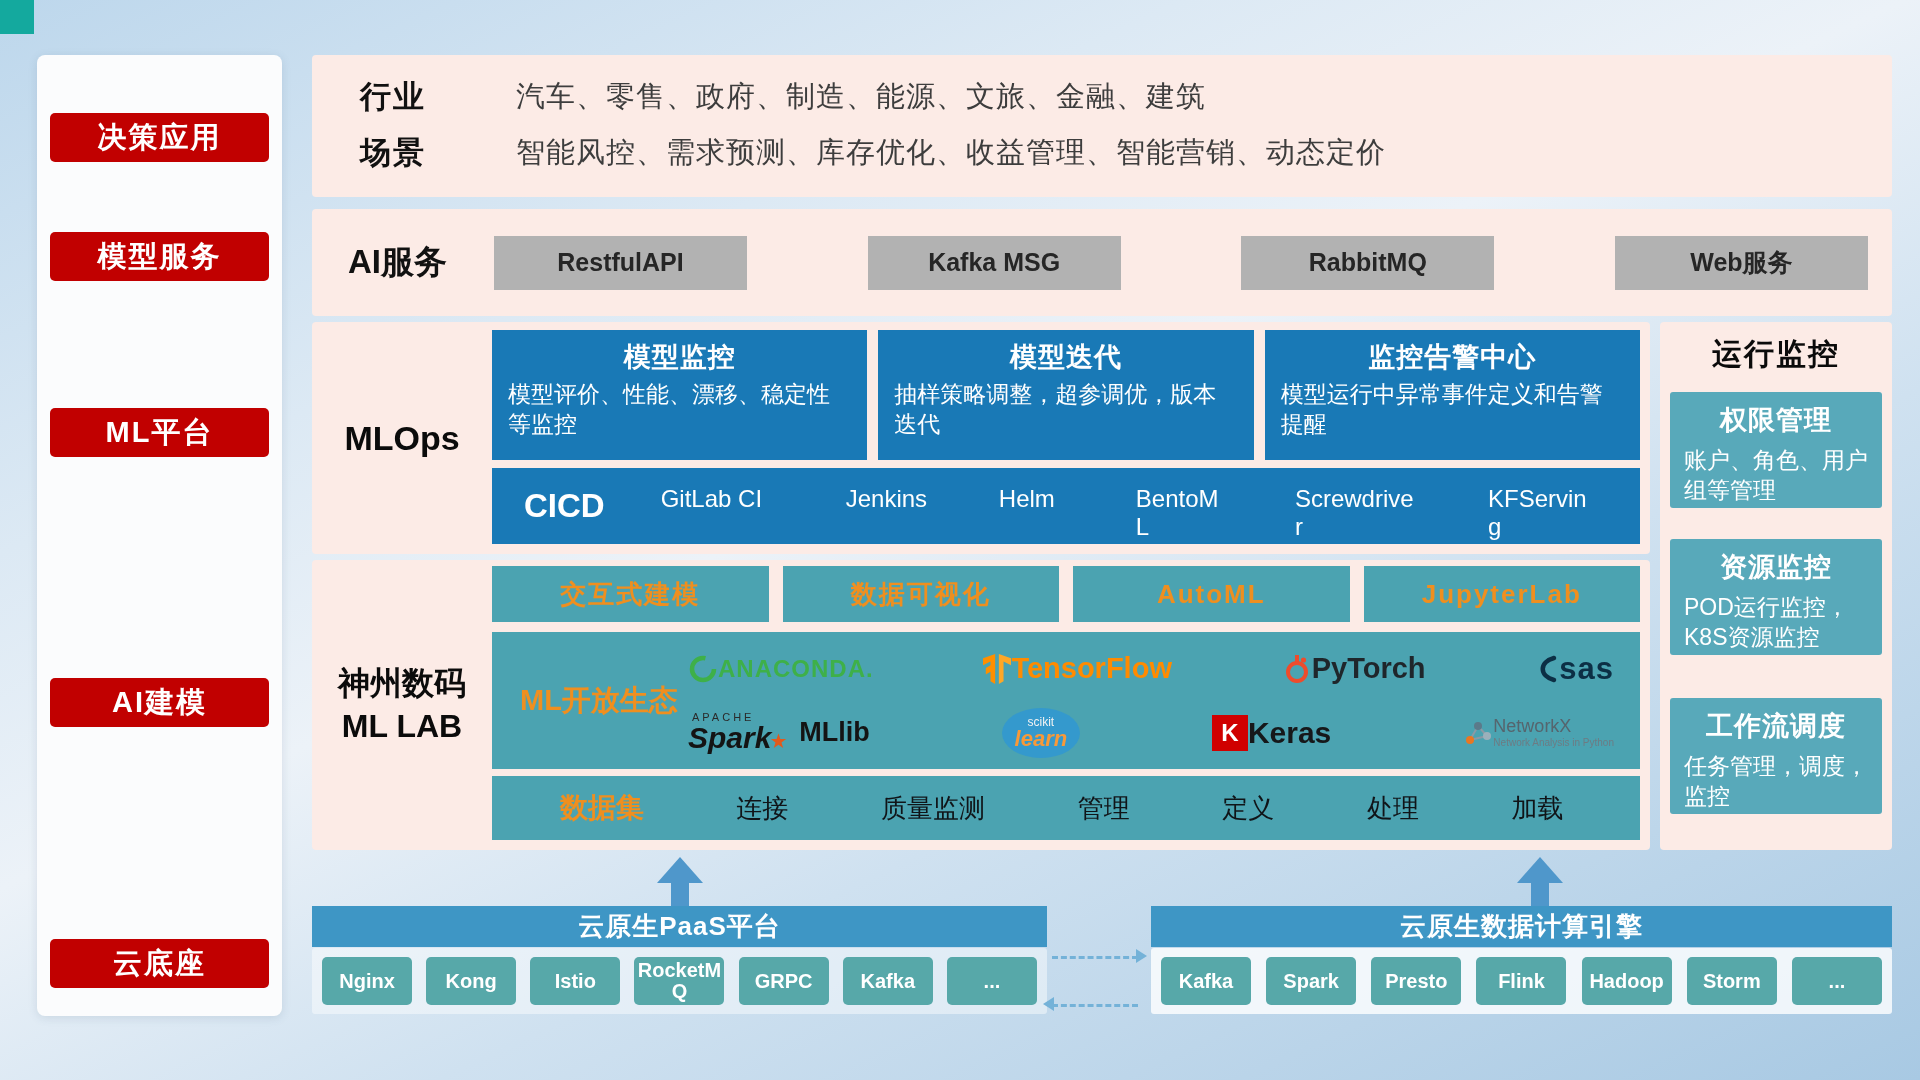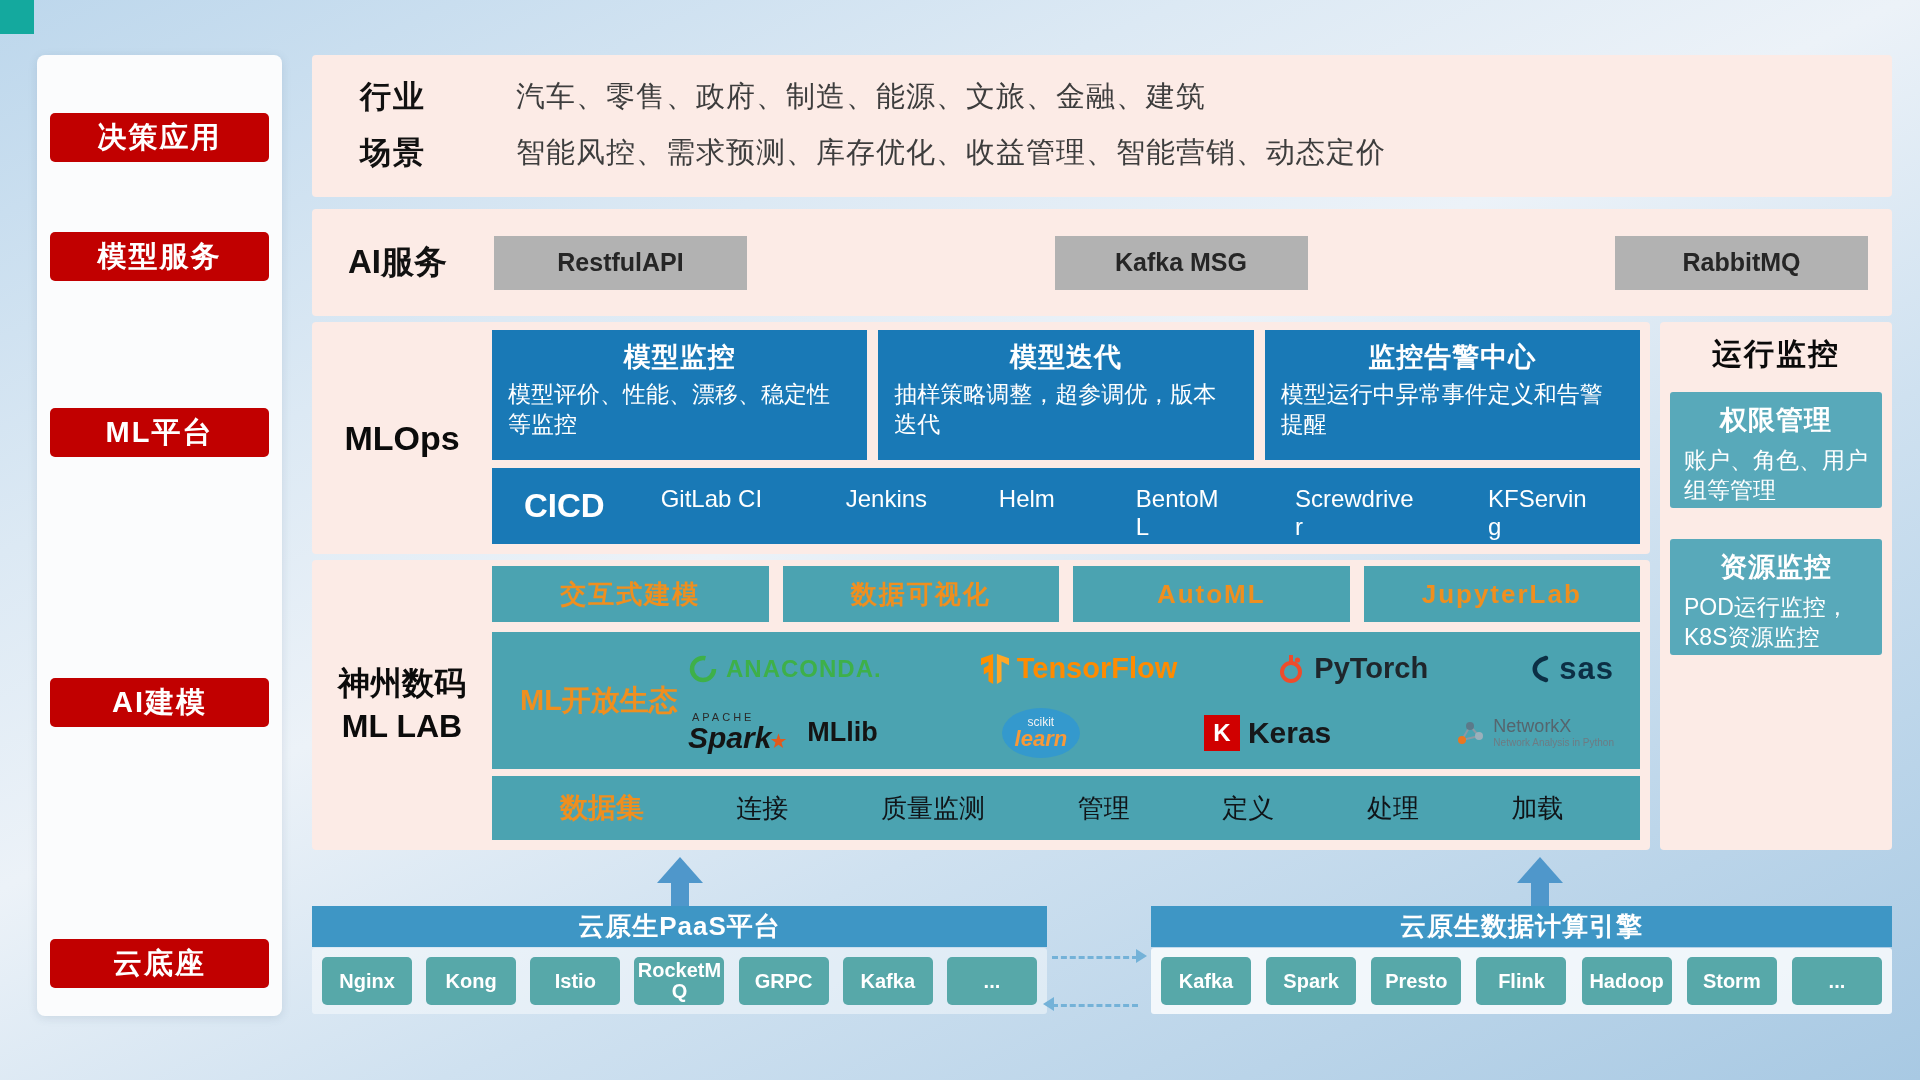--- a/index.html
+++ b/index.html
@@ -50,21 +50,21 @@
   .p4 { left:312px; top:560px; width:1338px; height:290px; }
   .mllab-label { position:absolute; left:0; top:0; bottom:0; width:180px; display:flex; flex-direction:column;
                  align-items:center; justify-content:center; font-size:32px; font-weight:700; color:#0b0b0b; line-height:1.35; }
   .tools-row { position:absolute; left:180px; top:6px; right:10px; height:56px; display:flex; gap:14px; }
   .tool-btn { flex:1; background:#4ba3b1; color:#ef8f1f; font-size:26px; font-weight:700; display:flex;
               align-items:center; justify-content:center; letter-spacing:2px; cursor:pointer; }
   .eco { position:absolute; left:180px; top:72px; right:10px; height:137px; background:#4ba3b1; display:flex; align-items:center; }
   .eco-label { width:196px; padding-left:28px; font-size:29px; font-weight:700; color:#ef8f1f; }
   .eco-rows { flex:1; display:flex; flex-direction:column; justify-content:center; gap:4px; padding-right:26px; }
   .eco-row { display:flex; align-items:center; justify-content:space-between; height:60px; }
-  .logo { display:flex; align-items:center; gap:8px; }
+  .logo { display:flex; align-items:center; gap:0; }
   .ana-text { color:#3eb049; font-size:24px; font-weight:800; letter-spacing:1px; }
   .tf-text { color:#ff8b00; font-size:29px; font-weight:700; }
   .pt-text { color:#1f262b; font-size:29px; font-weight:600; }
   .sas-text { color:#0c2f45; font-size:31px; font-weight:800; letter-spacing:1px; }
   .spark-block { display:flex; flex-direction:column; line-height:1; }
   .spark-apache { font-size:11px; letter-spacing:3px; color:#2a2a2a; margin-left:4px; }
   .spark-row { display:flex; align-items:baseline; }
   .spark-text { font-size:30px; font-weight:800; color:#141414; font-style:italic; }
   .spark-star { color:#e25a1c; font-size:20px; margin-left:-2px; }
   .mllib-text { font-size:27px; color:#141414; margin-left:12px; font-weight:600; }
@@ -135,20 +135,21 @@
       <span class="prow-text">智能风控、需求预测、库存优化、收益管理、智能营销、动态定价</span>
     </div>
   </div>
 
   <div class="abs panel p2">
     <span class="p2-label">AI服务</span>
     <div class="gray-btns">
       <div class="gray-btn">RestfulAPI</div>
       <div class="gray-btn">Kafka MSG</div>
       <div class="gray-btn">RabbitMQ</div>
+      <div class="gray-btn">Web服务</div>
     </div>
   </div>
 
   <div class="abs panel p3">
     <div class="sec-label">MLOps</div>
     <div class="cards-row">
       <div class="blue-card">
         <div class="bc-title">模型监控</div>
         <div class="bc-desc">模型评价、性能、漂移、稳定性等监控</div>
       </div>
@@ -273,20 +274,24 @@
   <div class="abs panel pr">
     <div class="pr-title">运行监控</div>
     <div class="mon-card" style="top:70px">
       <div class="mc-title">权限管理</div>
       <div class="mc-desc">账户、角色、用户组等管理</div>
     </div>
     <div class="mon-card" style="top:217px">
       <div class="mc-title">资源监控</div>
       <div class="mc-desc">POD运行监控，K8S资源监控</div>
     </div>
+    <div class="mon-card" style="top:376px">
+      <div class="mc-title">工作流调度</div>
+      <div class="mc-desc">任务管理，调度，监控</div>
+    </div>
   </div>
 
   <div class="abs up-arrow" style="left:657px;top:857px">
     <div class="ua-head"></div>
     <div class="ua-stem"></div>
   </div>
   <div class="abs up-arrow" style="left:1517px;top:857px">
     <div class="ua-head"></div>
     <div class="ua-stem"></div>
   </div>

